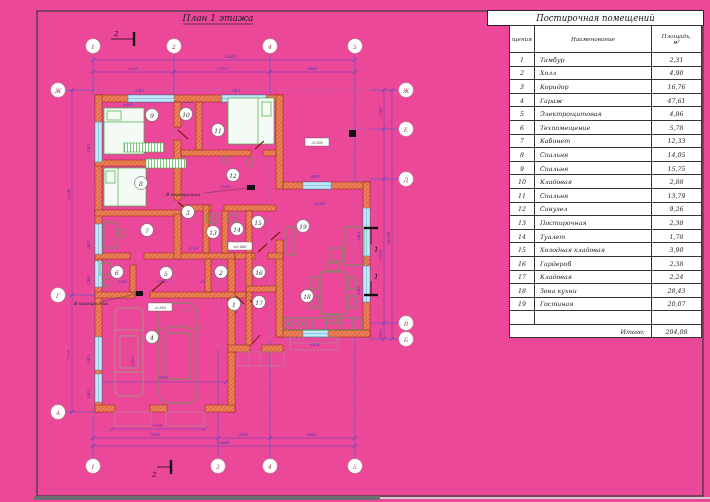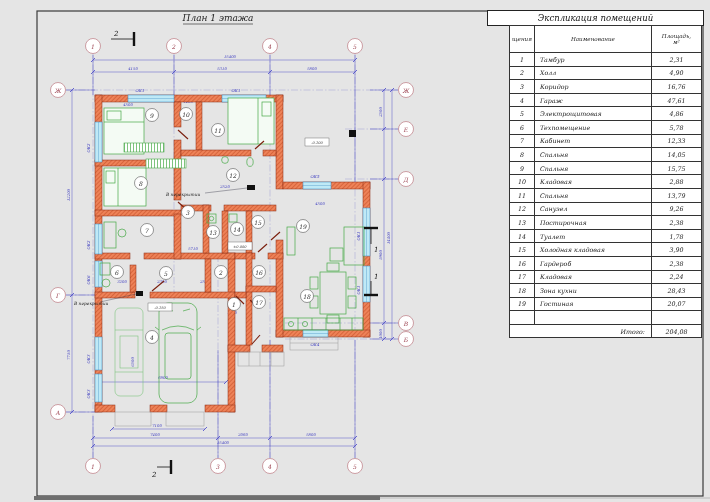--- a/index.html
+++ b/index.html
@@ -1,16 +1,16 @@
 <!DOCTYPE html>
 <html><head>
 <meta charset="utf-8">
 <style>
   html,body{margin:0;padding:0;background:#fff;}
-  #sheet{position:relative;width:710px;height:502px;background:#e5e5e5;overflow:hidden;
+  #sheet{position:relative;width:710px;height:502px;background:#ec4899;overflow:hidden;
          font-family:"DejaVu Serif",serif;}
   svg{position:absolute;left:0;top:0;}
 
   
   .frame{fill:none;stroke:#3a3a3a;stroke-width:1.2}
   .wall{fill:url(#wh);stroke:#8a2a10;stroke-width:.5}
   .win{fill:#bfe9f6;stroke:#3a87c0;stroke-width:.5}
   .winl{stroke:#3a87c0;stroke-width:.35}
   .dim{stroke:#4545c8;stroke-width:.45;fill:none}
   .tick{stroke:#4545c8;stroke-width:.8;fill:none}
@@ -400,21 +400,21 @@
         <text class="rmt" x="259" y="274.5">16</text>
     <circle class="rmc" cx="259" cy="302" r="6.5"></circle>
         <text class="rmt" x="259" y="304.5">17</text>
     <circle class="rmc" cx="307" cy="296" r="6.5"></circle>
         <text class="rmt" x="307" y="298.5">18</text>
     <circle class="rmc" cx="303" cy="226" r="6.5"></circle>
         <text class="rmt" x="303" y="228.5">19</text>
   </g>
 </svg>
 
-<div class="expl-title">Экспликация помещений</div>
+<div class="expl-title">Постирочная помещений</div>
 <table class="expl">
   <colgroup>
         <col class="c-no">
         <col class="c-nm">
         <col class="c-ar">
       </colgroup>
   <tbody>
         <tr class="hdr">
     <th>щения</th>
     <th>Наименование</th>

